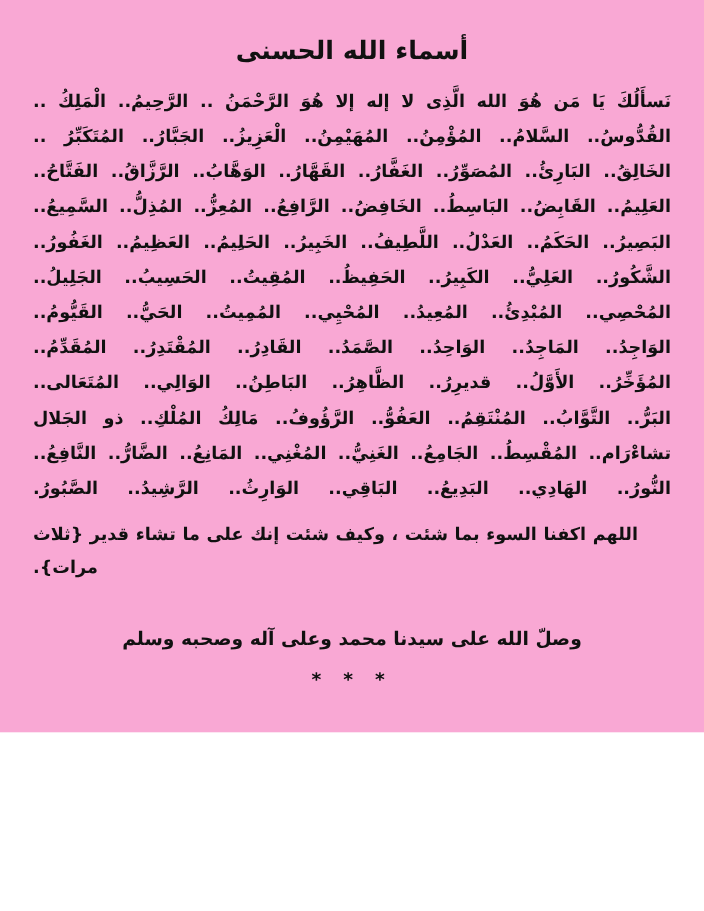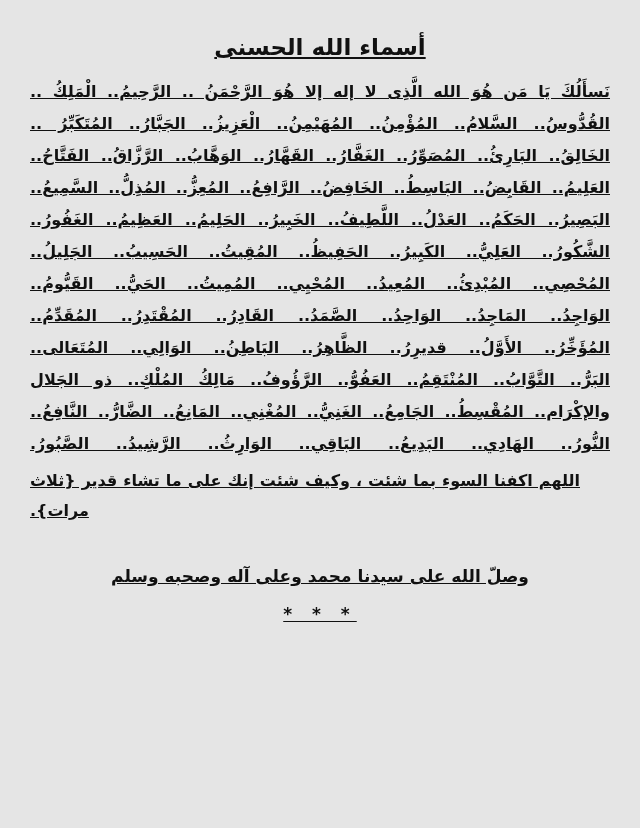--- a/index.html
+++ b/index.html
@@ -3,29 +3,28 @@
 <meta charset="utf-8">
 <style>
   html, body {
     margin: 0;
     padding: 0;
     background: #ffffff;
   }
   .page {
     position: relative;
     width: 640px;
-    height: 828px;
-    background: #e5e5e5;
+    height: 666px;
+    background: #f9a8d4;
     color: #111111;
     font-family: "DejaVu Sans", sans-serif;
     direction: rtl;
     box-sizing: border-box;
     padding: 30px 30px 0 30px;
     overflow: hidden;
-    text-decoration: underline;
   }
   .page-title {
     text-align: center;
     font-size: 23px;
     font-weight: 700;
     margin: 4px 0 16px 0;
     letter-spacing: 0.5px;
   }
   .names-block {
     margin-top: 6px;
@@ -34,21 +33,21 @@
     font-size: 16px;
     font-weight: 700;
     height: 32px;
     line-height: 32px;
     white-space: nowrap;
     text-align: justify;
     text-align-last: justify;
     overflow: hidden;
   }
   .dua-block {
-    margin-top: 6px;
+    margin-top: 11px;
     font-size: 16px;
     font-weight: 700;
   }
   .dua-line-first {
     line-height: 30px;
     text-indent: 30px;
     text-align: justify;
     text-align-last: justify;
     white-space: nowrap;
     overflow: hidden;
@@ -83,21 +82,21 @@
     <div class="names-line">نَسأَلُكَ يَا مَن هُوَ الله الَّذِى لا إله إلا هُوَ الرَّحْمَنُ .. الرَّحِيمُ.. الْمَلِكُ ..</div>
     <div class="names-line">القُدُّوسُ.. السَّلامُ.. المُؤْمِنُ.. المُهَيْمِنُ.. الْعَزِيزُ.. الجَبَّارُ.. المُتَكَبِّرُ ..</div>
     <div class="names-line">الخَالِقُ.. البَارِئُ.. المُصَوِّرُ.. الغَفَّارُ.. القَهَّارُ.. الوَهَّابُ.. الرَّزَّاقُ.. الفَتَّاحُ..</div>
     <div class="names-line">العَلِيمُ.. القَابِضُ.. البَاسِطُ.. الخَافِضُ.. الرَّافِعُ.. المُعِزُّ.. المُذِلُّ.. السَّمِيعُ..</div>
     <div class="names-line">البَصِيرُ.. الحَكَمُ.. العَدْلُ.. اللَّطِيفُ.. الخَبِيرُ.. الحَلِيمُ.. العَظِيمُ.. الغَفُورُ..</div>
     <div class="names-line">الشَّكُورُ.. العَلِيُّ.. الكَبِيرُ.. الحَفِيظُ.. المُقِيتُ.. الحَسِيبُ.. الجَلِيلُ..</div>
     <div class="names-line">المُحْصِي.. المُبْدِئُ.. المُعِيدُ.. المُحْيِي.. المُمِيتُ.. الحَيُّ.. القَيُّومُ..</div>
     <div class="names-line">الوَاجِدُ.. المَاجِدُ.. الوَاحِدُ.. الصَّمَدُ.. القَادِرُ.. المُقْتَدِرُ.. المُقَدِّمُ..</div>
     <div class="names-line">المُؤَخِّرُ.. الأَوَّلُ.. قديرِرُ.. الظَّاهِرُ.. البَاطِنُ.. الوَالِي.. المُتَعَالى..</div>
     <div class="names-line">البَرُّ.. التَّوَّابُ.. المُنْتَقِمُ.. العَفُوُّ.. الرَّؤُوفُ.. مَالِكُ المُلْكِ.. ذو الجَلال</div>
-    <div class="names-line">والإكْرَام.. المُقْسِطُ.. الجَامِعُ.. الغَنِيُّ.. المُغْنِي.. المَانِعُ.. الضَّارُّ.. النَّافِعُ..</div>
+    <div class="names-line">تشاءْرَام.. المُقْسِطُ.. الجَامِعُ.. الغَنِيُّ.. المُغْنِي.. المَانِعُ.. الضَّارُّ.. النَّافِعُ..</div>
     <div class="names-line">النُّورُ.. الهَادِي.. البَدِيعُ.. البَاقِي.. الوَارِثُ.. الرَّشِيدُ.. الصَّبُورُ.</div>
   </div>
 
   <div class="dua-block">
     <div class="dua-line-first">اللهم اكفنا السوء بما شئت ، وكيف شئت إنك على ما تشاء قدير {ثلاث</div>
     <div class="dua-line-last">مرات}.</div>
   </div>
 
   <div class="salawat">وصلّ الله على سيدنا محمد وعلى آله وصحبه وسلم</div>
 

